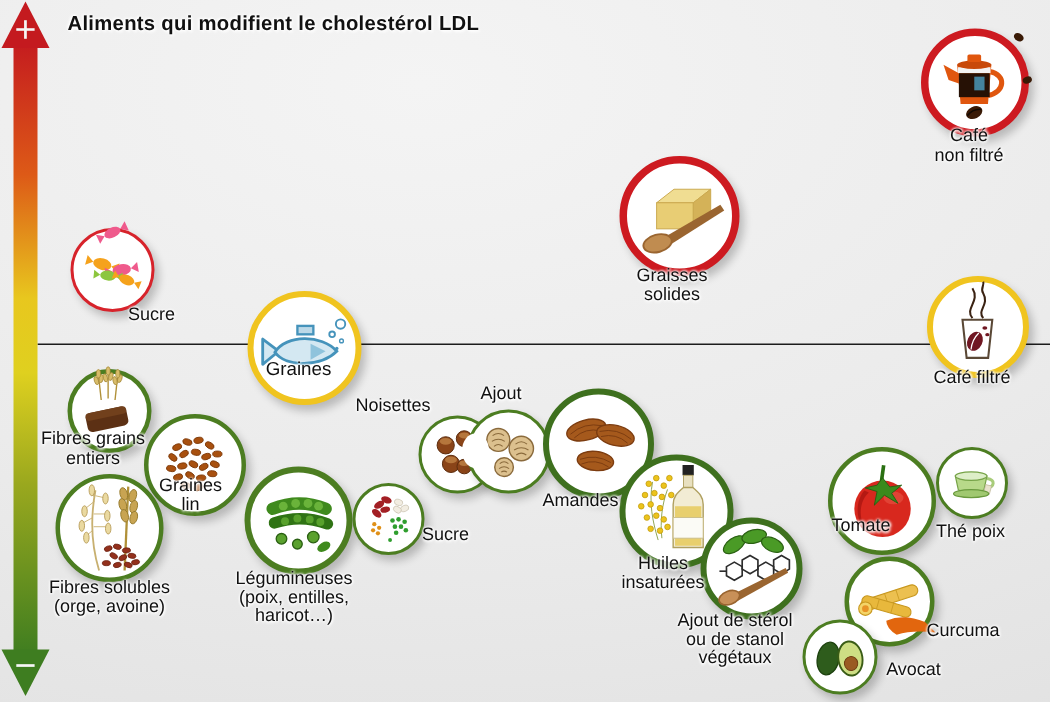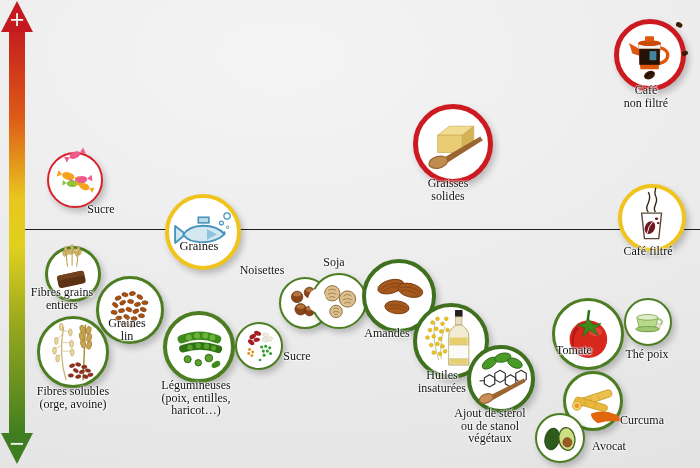--- a/index.html
+++ b/index.html
@@ -18,21 +18,20 @@
   .hline{position:absolute; left:25px; top:229px; width:675px; height:0;
     border-top:1.6px solid #1c1c1c; z-index:1;}
   .circ{position:absolute; background:#fff; border-radius:50%;
     box-shadow:3px 4px 6px rgba(0,0,0,.22); z-index:2;}
   .circ svg{position:absolute; left:4%; top:4%; width:92%; height:92%; overflow:visible;}
   .lbl{
     position:absolute; transform:translateX(-50%);
     text-align:center; font-size:12px; line-height:12.5px; color:#111;
     white-space:pre-line; z-index:6;
     text-shadow:0 0 2px #fff,0 0 2px #fff,0 1px 2px #fff,1px 0 2px #fff;
-    font-family:Liberation Serif, serif;
   }
   
   .ring-red{border:5px solid #cd1a20;} .ring-red-thin{border:2.5px solid #d7232b;}
   .ring-yel{border:4.5px solid #f0c41f;} .ring-yel2{border:4px solid #f0c41f;}
   .g2{border:2px solid #4c7d21;} .g25{border:2.5px solid #4c7d21;}
   .g3{border:3px solid #4c7d21;} .g35{border:3.5px solid #4c7d21;}
   .g4{border:4px solid #4c7d21;} .gd4{border:4px solid #3e701e;}
   
   .c-sucre{left:47px; top:152px; width:52px; height:52px;}
   .c-poisson{left:165px; top:194px; width:68px; height:68px;}
@@ -74,20 +73,21 @@
   .l-tomate{left:574px; top:344px;}
   .l-the{left:647px; top:348px;}
   .l-curcuma{left:642px; top:414px;}
   .l-avocat{left:609px; top:440px;}
 </style>
 </head>
 <body>
 
 <div id="stage">
 
+  <div class="title">Aliments qui modifient le cholestérol LDL</div>
 
   <svg class="axis" width="40" height="468" viewBox="0 0 40 468">
     <defs>
       <linearGradient id="axg" x1="0" y1="0" x2="0" y2="1">
         <stop offset="0" stop-color="#c41a1f"></stop>
           <stop offset=".22" stop-color="#dd5a17"></stop>
         <stop offset=".42" stop-color="#e8c71e"></stop>
           <stop offset=".54" stop-color="#dfd01f"></stop>
         <stop offset=".72" stop-color="#9aa81e"></stop>
           <stop offset="1" stop-color="#3e7d20"></stop>
@@ -514,21 +514,21 @@
 entiers</div>
   <div class="lbl l-lin">Graines
 lin</div>
   <div class="lbl l-leg">Légumineuses
 (poix, entilles,
 haricot…)</div>
   <div class="lbl l-fs">Fibres solubles
 (orge, avoine)</div>
   <div class="lbl l-soja">Sucre</div>
   <div class="lbl l-noisettes">Noisettes</div>
-  <div class="lbl l-noix">Soja</div>
+  <div class="lbl l-noix">Ajout</div>
   <div class="lbl l-amandes">Amandes</div>
   <div class="lbl l-sterol">Ajout de stérol
 ou de stanol
 végétaux</div>
   <div class="lbl l-huiles">Huiles
 insaturées</div>
   <div class="lbl l-tomate">Tomate</div>
   <div class="lbl l-the">Thé poix</div>
   <div class="lbl l-curcuma">Curcuma</div>
   <div class="lbl l-avocat">Avocat</div>

